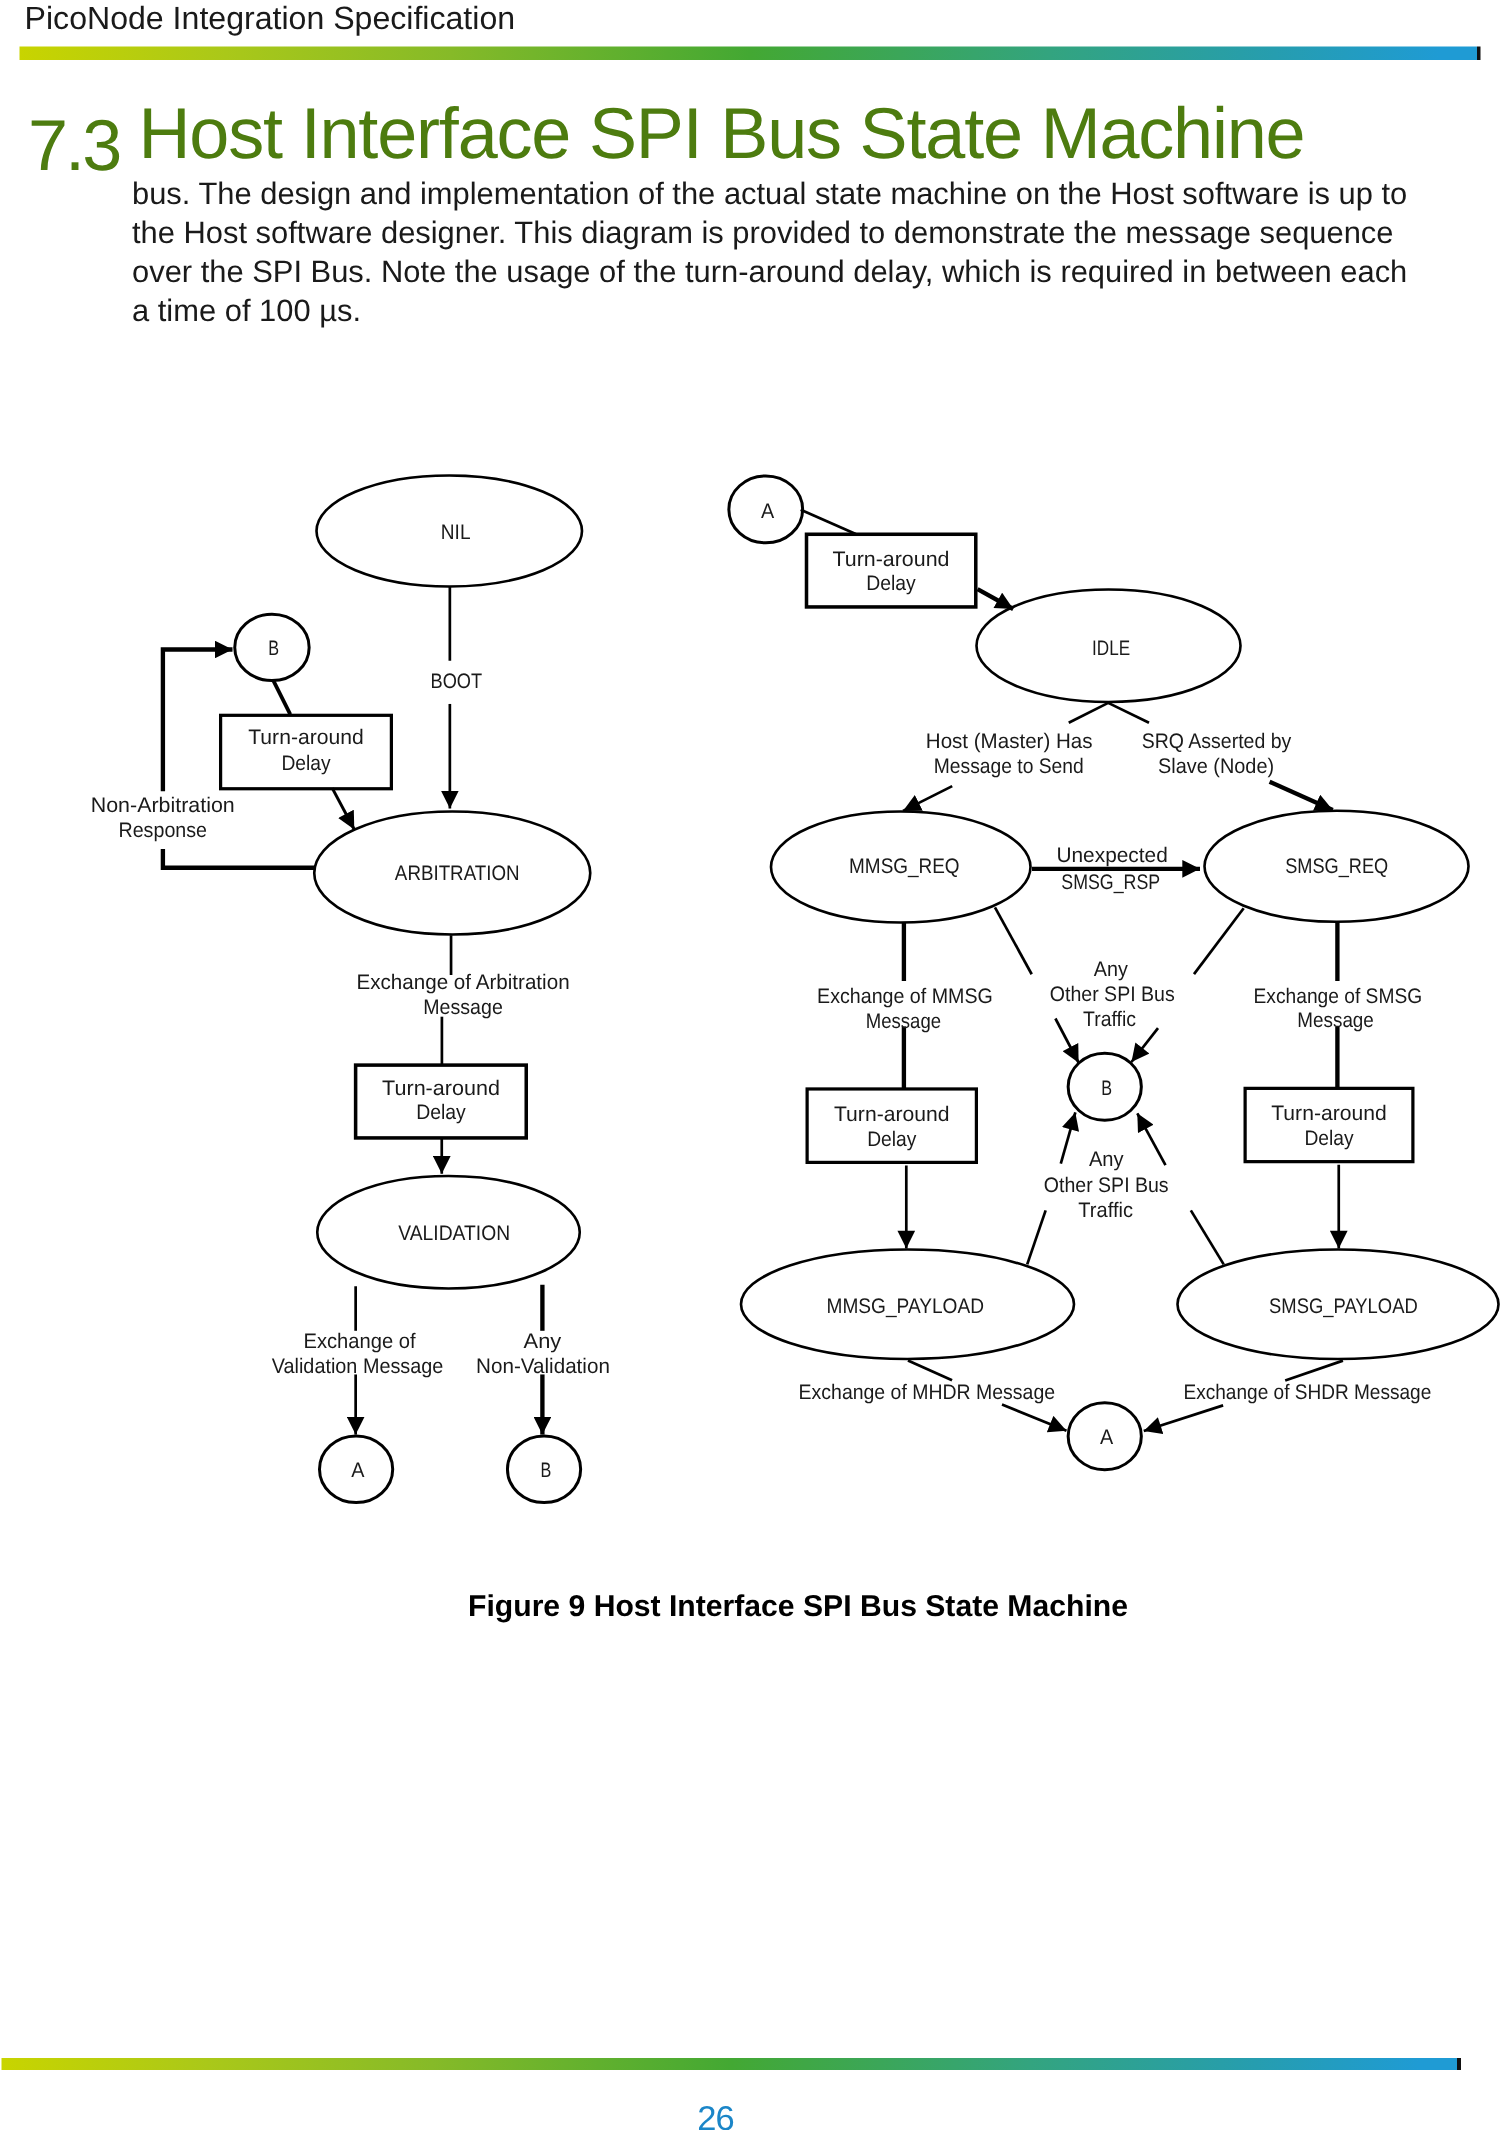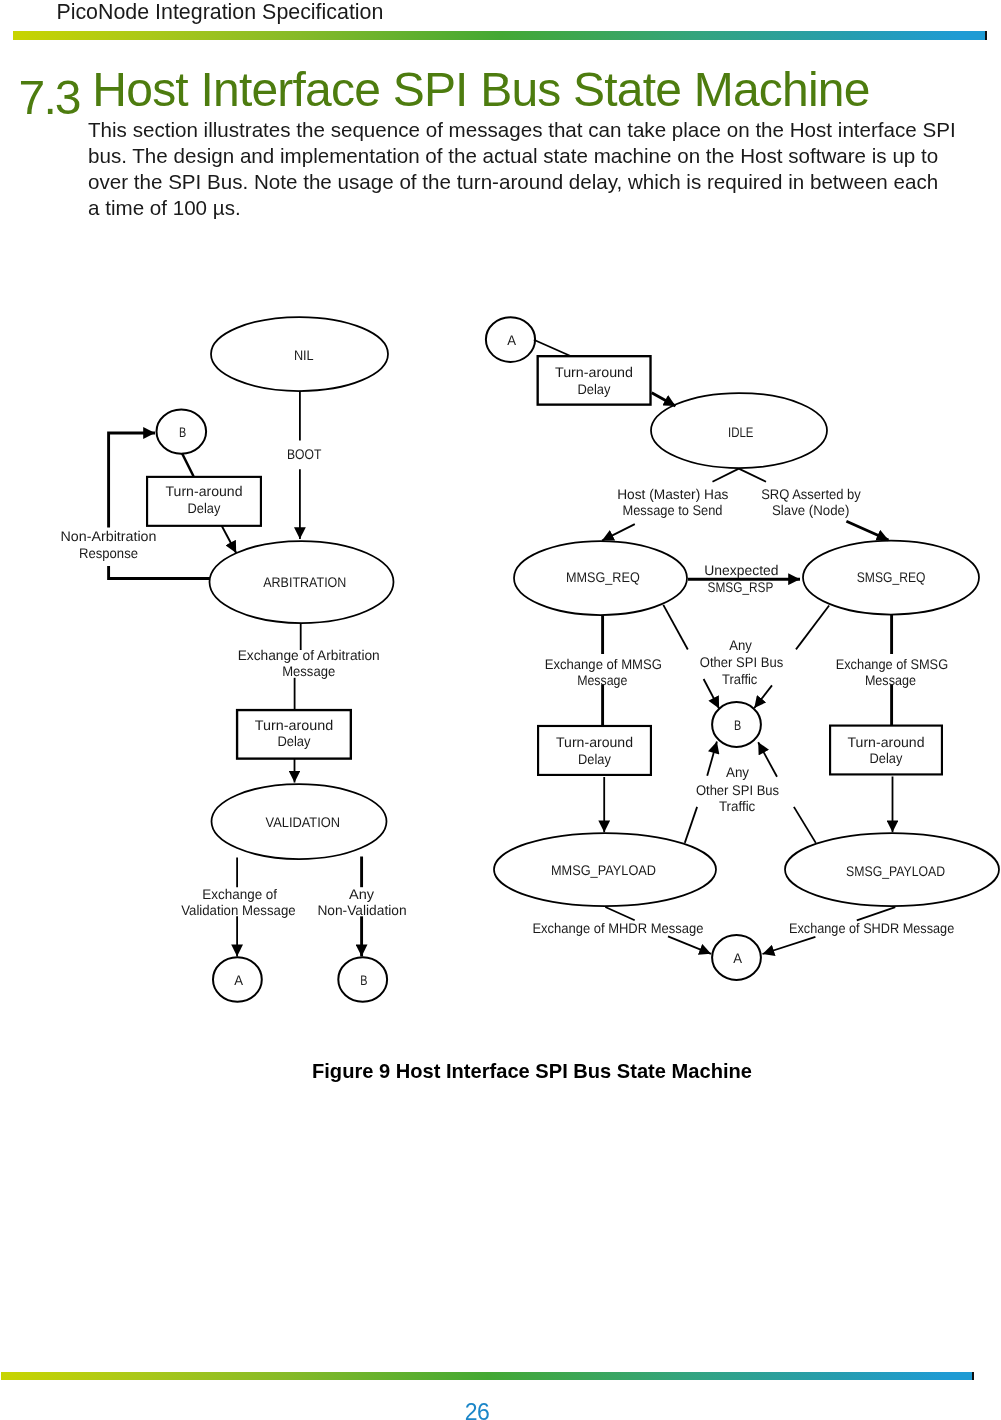--- a/index.html
+++ b/index.html
@@ -1,19 +1,19 @@
 <!DOCTYPE html>
 <html><head>
 <meta charset="utf-8">
 <style>
   html,body{margin:0;padding:0;}
   *{-webkit-font-smoothing:antialiased;}
   body{width:1001px;height:1420px;background:#fff;font-family:"Liberation Sans",sans-serif;-webkit-font-smoothing:antialiased;position:relative;overflow:hidden;}
   .page{position:absolute;inset:0;}
-  #hdr{position:absolute;left:16.4px;top:-0.2px;font-size:21.4px;color:#1a1a1a;margin-left:40px;}
+  #hdr{position:absolute;left:16.4px;top:-0.2px;font-size:21.4px;color:#1a1a1a;}
   #hdrbar{position:absolute;left:13px;top:31px;width:974px;height:9px;
     background:linear-gradient(to right,#C8D400 0%,#AAC819 14.1%,#86BA28 29.5%,#43A833 50%,#33A47F 70.5%,#269DAF 85.9%,#1F9BD4 97.2%,#1F9BD4 99.75%,#111 99.75%,#111 100%);}
   #ftrbar{position:absolute;left:1px;top:1372px;width:973px;height:8px;
     background:linear-gradient(to right,#C8D400 0%,#AAC819 14.1%,#86BA28 29.5%,#43A833 50%,#33A47F 70.5%,#269DAF 85.9%,#1F9BD4 97.2%,#1F9BD4 99.75%,#111 99.75%,#111 100%);}
   #pgnum{position:absolute;left:0;top:1399px;width:954px;text-align:center;color:#1B86C8;font-size:23px;letter-spacing:-0.6px;}
   #h2{position:absolute;left:18.6px;top:62px;font-size:48px;letter-spacing:-0.79px;color:#4d7c0f;white-space:nowrap;}
   #h2 .num{display:inline-block;position:relative;top:8px;letter-spacing:-1.9px;margin-right:0.2px;}
   #body{position:absolute;left:88px;top:116.5px;width:900px;font-size:20.6px;line-height:26px;color:#1a1a1a;}
   #body .bl{white-space:nowrap;}
   #cap{position:absolute;left:0;top:1060px;width:1064px;text-align:center;font-size:20.1px;font-weight:bold;color:#000;}
@@ -21,22 +21,22 @@
   #diagram text{font-family:"Liberation Sans",sans-serif;font-size:14px;fill:#1a1a1a;-webkit-font-smoothing:antialiased;text-rendering:geometricPrecision;}
 </style>
 </head>
 <body>
 
 <div class="page">
   <div id="hdr">PicoNode Integration Specification</div>
   <div id="hdrbar"></div>
   <div id="h2"><span class="num">7.3</span> <span>Host Interface SPI Bus State Machine</span></div>
   <div id="body">
-    <div class="bl">This section illustrates the sequence of messages that can take place on the Host interface SPI</div>
     <div class="bl">bus. The design and implementation of the actual state machine on the Host software is up to</div>
+    <div class="bl">the Host software designer. This diagram is provided to demonstrate the message sequence</div>
     <div class="bl">over the SPI Bus. Note the usage of the turn-around delay, which is required in between each</div>
     <div class="bl">a time of 100 µs.</div>
   </div>
   <div id="dia">
 <svg id="diagram" width="1001" height="1420" viewBox="0 0 1001 1420" xmlns="http://www.w3.org/2000/svg">
 <defs>
 <marker id="ahT" viewBox="0 0 10 10" refX="10" refY="5" markerUnits="userSpaceOnUse" markerWidth="12.2" markerHeight="11.8" orient="auto">
             <path d="M0,0 L10,5 L0,10 z" fill="#000"></path>
           </marker>
 <marker id="ahS" viewBox="0 0 10 10" refX="10" refY="5" markerUnits="userSpaceOnUse" markerWidth="12.2" markerHeight="11.8" orient="auto-start-reverse">

